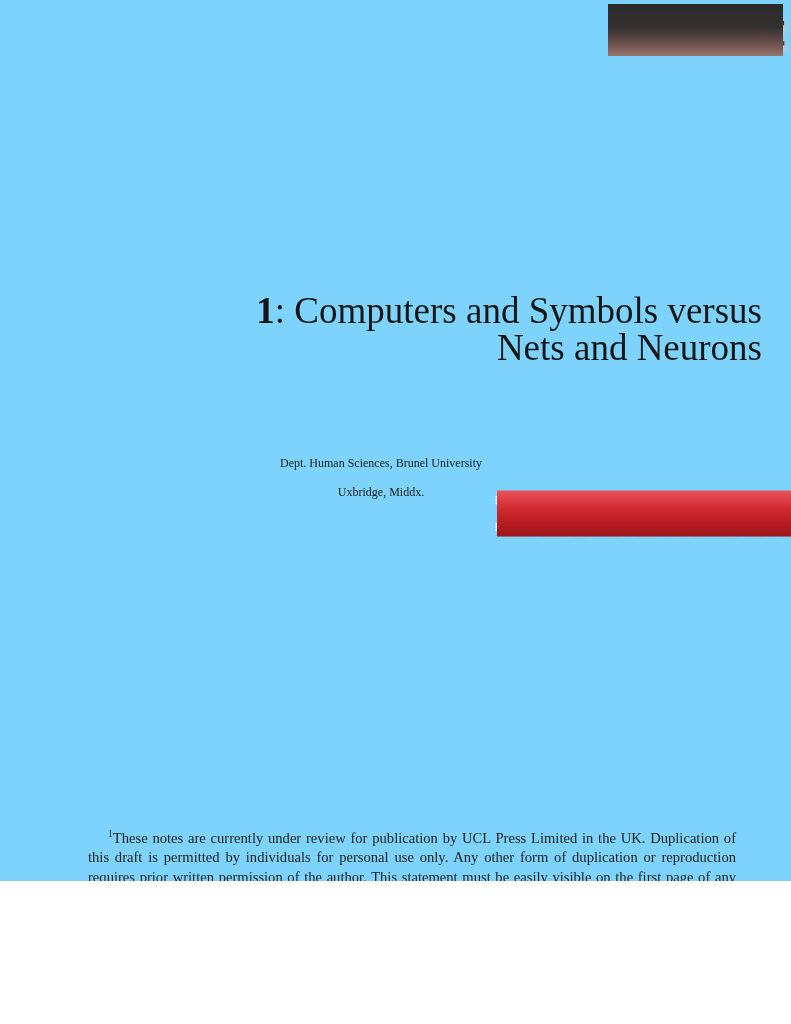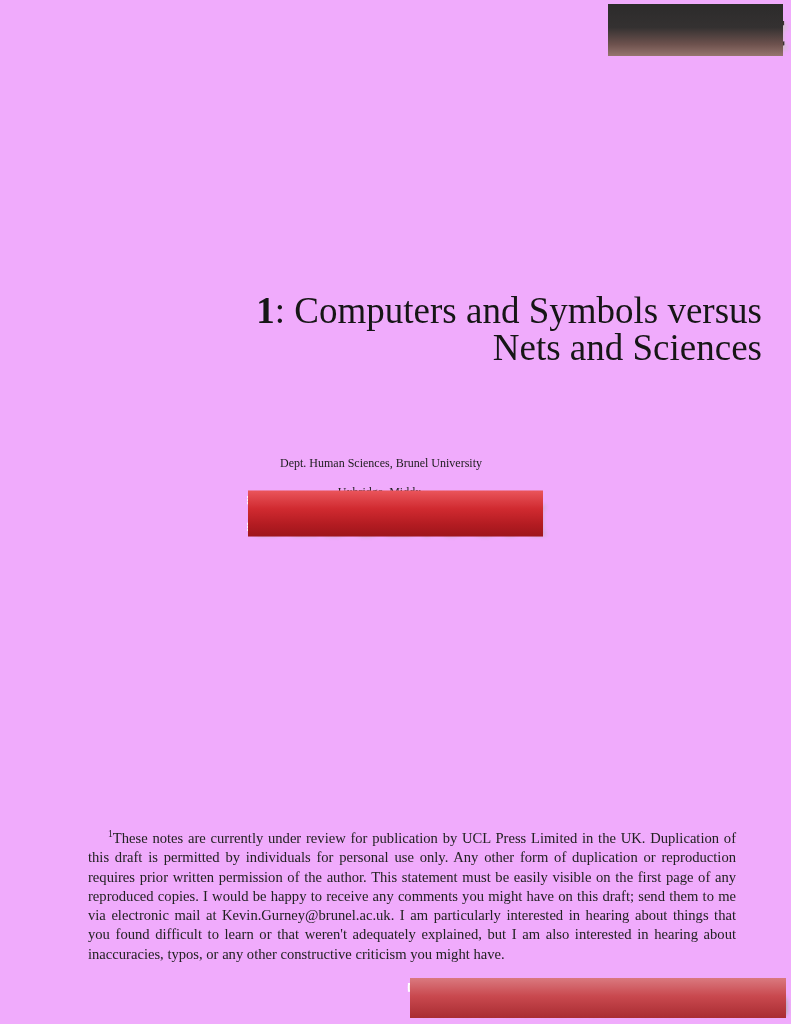--- a/index.html
+++ b/index.html
@@ -1,20 +1,20 @@
 <!DOCTYPE html>
 <html><head>
 <meta charset="utf-8">
 <style>
   html, body { margin: 0; padding: 0; background: #ffffff; }
   .page {
     position: relative;
     width: 791px;
-    height: 1024px;
-    background: #f0abfc;
+    height: 881px;
+    background: #7dd3fc;
     overflow: hidden;
     font-family: "Liberation Serif", serif;
     color: #1c1c1c;
   }
 
   
   .wm { position: relative; display: inline-block; white-space: nowrap; }
   .wm .base { position: relative; display: block; }
   .wm .fill {
     position: absolute; left: 0; top: 0; right: 0; bottom: 0;
@@ -76,21 +76,21 @@
     top: 449px;
     left: 0;
     width: 762px;
     text-align: center;
     font-size: 12px;
     line-height: 29px;
     color: #1c1c1c;
   }
 
   
-  .dlsub-pos { position: absolute; top: 490px; left: 0; width: 791px; text-align: center; }
+  .dlsub-pos { position: absolute; top: 490px; left: 0; width: 791px; text-align: right; }
   .dlsub {
     font-family: "DejaVu Serif", serif;
     font-weight: bold;
     font-size: 40px;
     letter-spacing: 1px;
     transform: scaleY(0.98);
   }
   .dlsub .base {
     color: #c32127;
     text-shadow:
@@ -142,21 +142,21 @@
 
   <div class="tc4s-pos">
     <div class="wm tc4s">
       <span class="base">TC4S.net</span>
       <span class="fill" aria-hidden="true">TC4S.net</span>
     </div>
   </div>
 
   <div class="doc-title">
     <div><span class="num">1</span><span>: </span><span>Computers and Symbols versus</span></div>
-    <div>Nets and Sciences</div>
+    <div>Nets and Neurons</div>
   </div>
 
 
   <div class="affiliation">
     <div>Dept. Human Sciences, Brunel University</div>
     <div>Uxbridge, Middx.</div>
   </div>
 
   <div class="dlsub-pos">
     <div class="wm dlsub">

